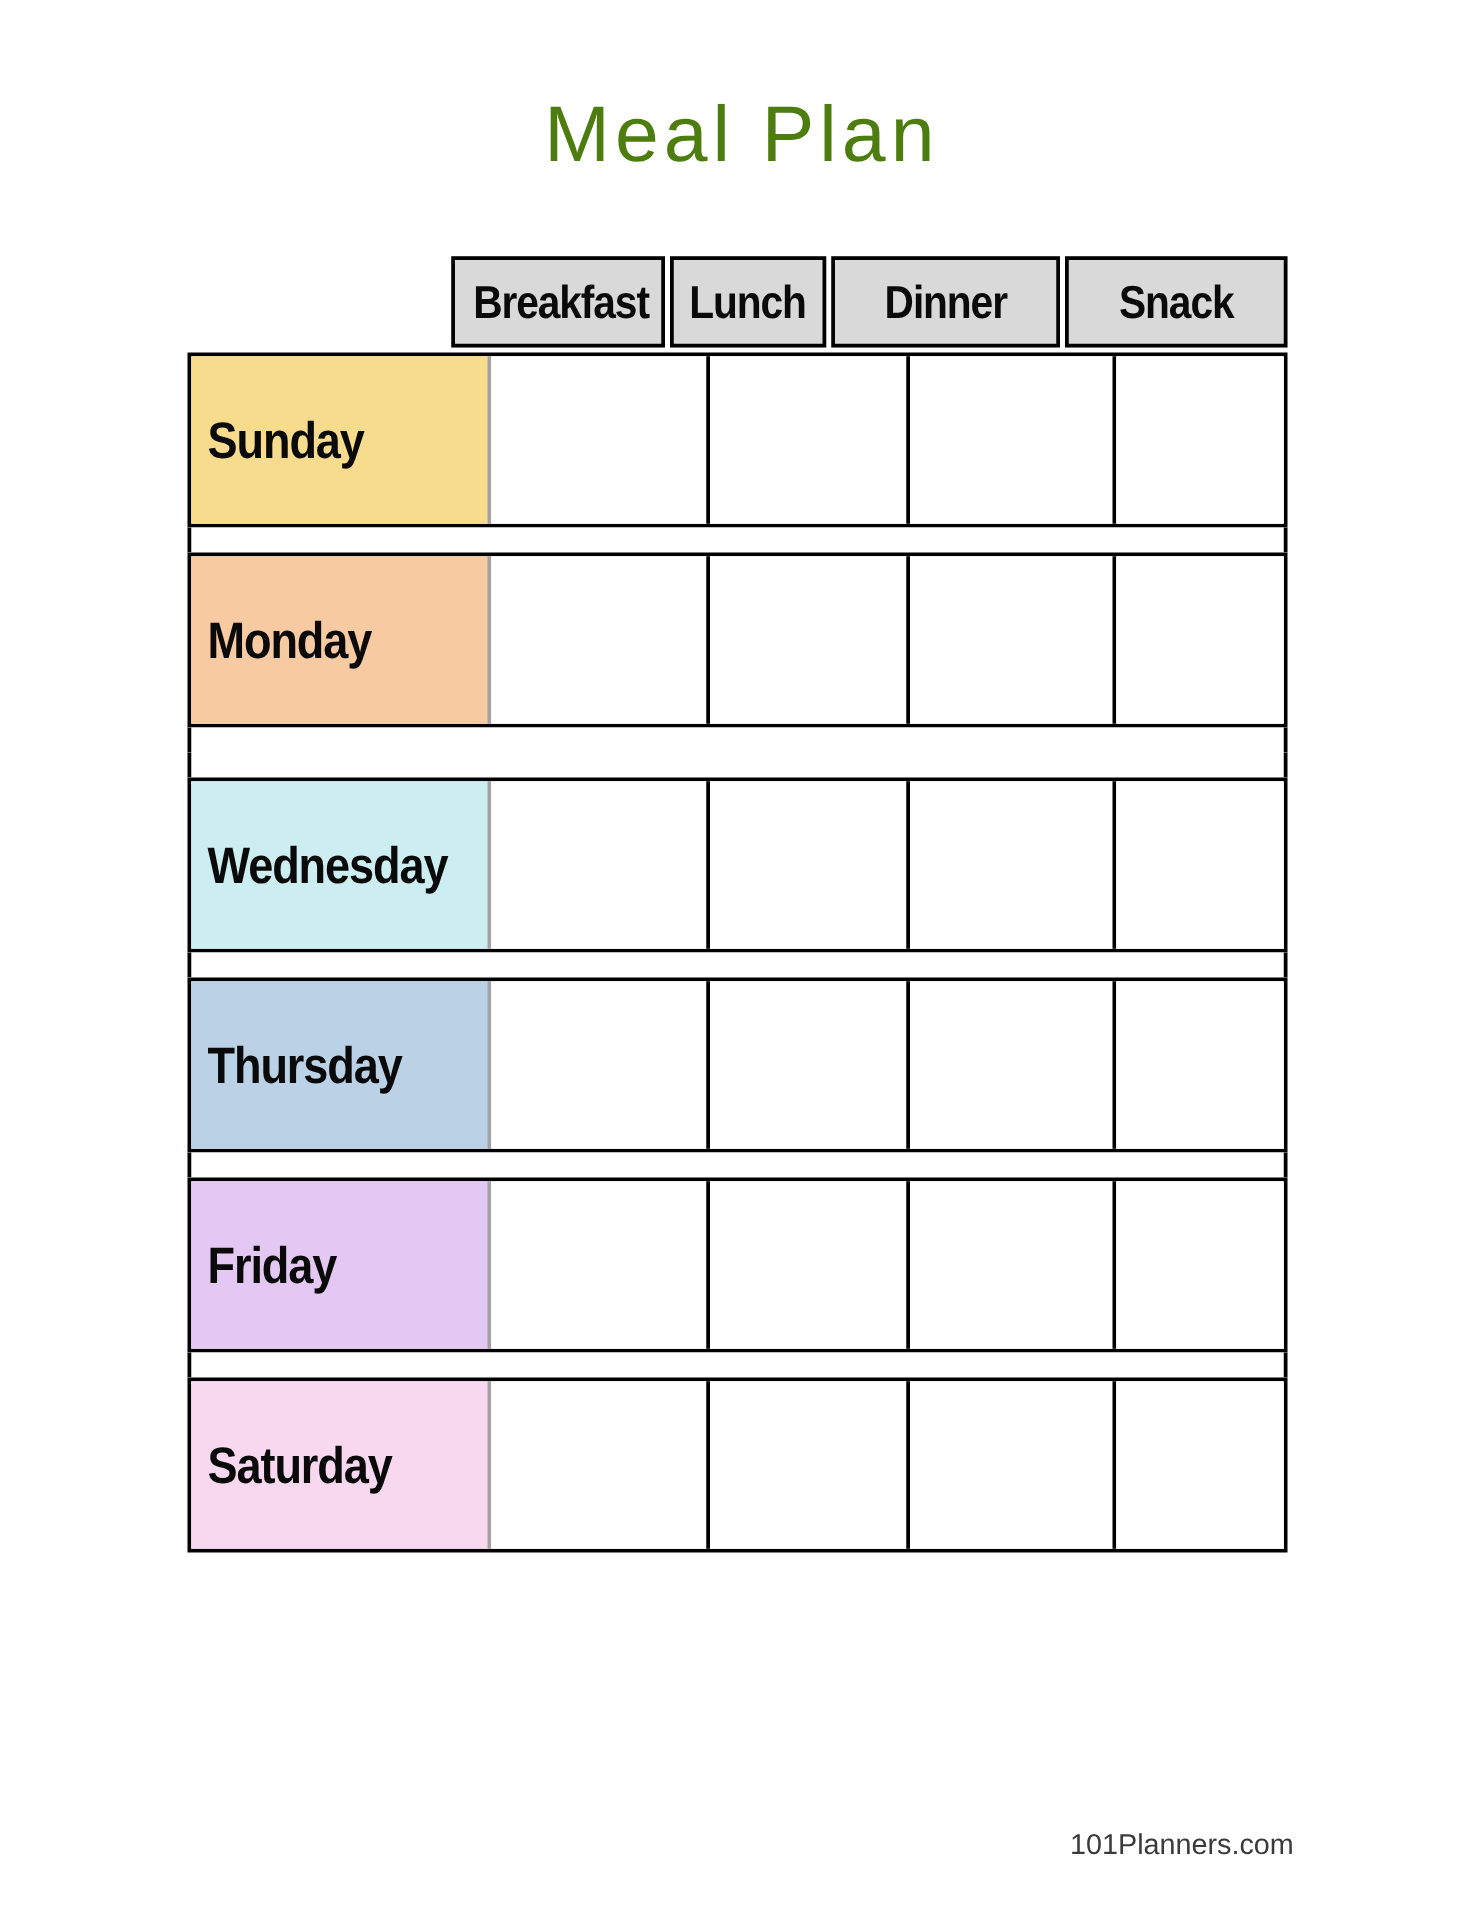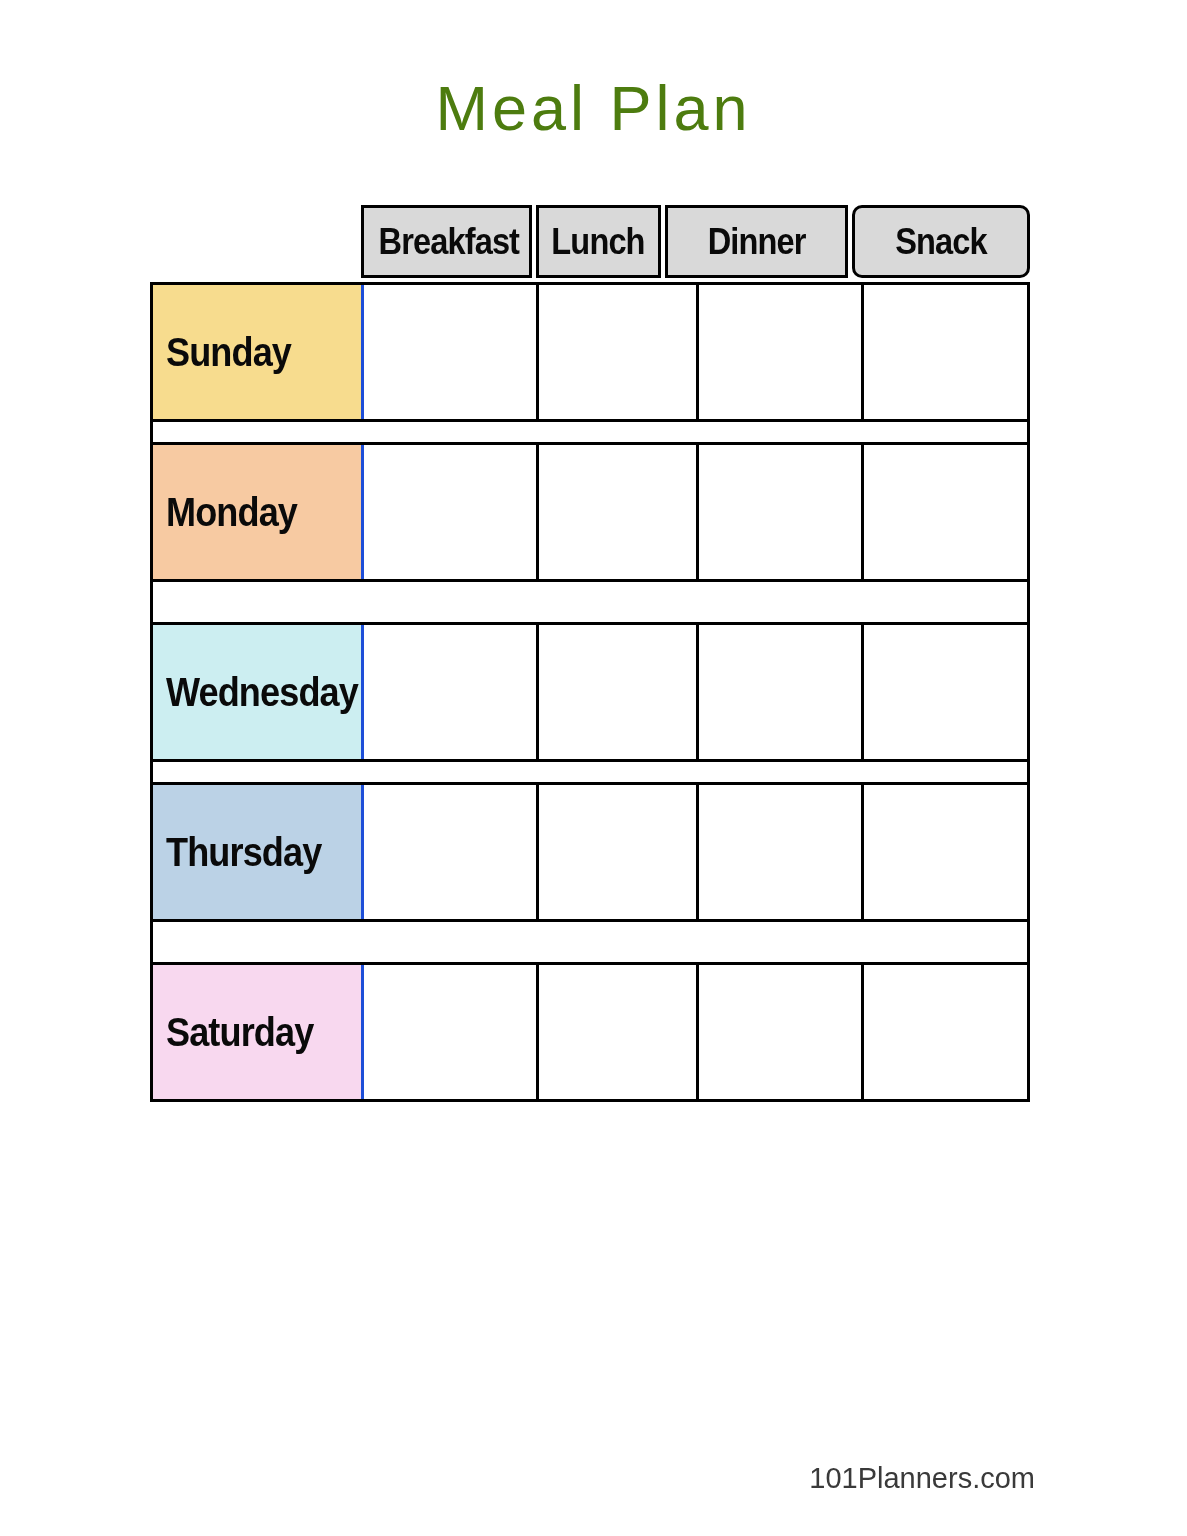--- a/index.html
+++ b/index.html
@@ -41,41 +41,41 @@
     background: #d9d9d9;
     border: 3px solid #000;
     box-sizing: border-box;
     display: flex;
     align-items: center;
     justify-content: center;
   }
   .hc0 { width: 175px; justify-content: flex-end; }
   .hc1 { width: 128px; }
   .hc2 { width: 188px; }
-  .hc3 { width: 182px; border-radius: 10px; }
+  .hc3 { width: 182px; }
   .header-label {
     font-weight: bold;
     font-size: 37px;
     letter-spacing: -1px;
     color: #0a0a0a;
     transform: scaleX(0.88);
     transform-origin: center center;
     white-space: nowrap;
   }
   .day-row {
     display: flex;
     height: 140px;
     border: 3px solid #000;
     box-sizing: border-box;
     background: #fff;
   }
   .day-cell {
-    width: 211px;
-    box-sizing: border-box;
-    border-right: 3px solid #1d4ed8;
+    width: 240px;
+    box-sizing: border-box;
+    border-right: 3px solid #a3a3a3;
     display: flex;
     align-items: center;
     padding-left: 13px;
   }
   .day-label {
     font-weight: bold;
     font-size: 41px;
     letter-spacing: -1px;
     color: #0a0a0a;
     transform: scaleX(0.88);
@@ -95,21 +95,21 @@
     height: 20px;
     box-sizing: border-box;
     border-left: 3px solid #000;
     border-right: 3px solid #000;
     background: #ffffff;
   }
   .footer {
     position: absolute;
     top: 1462px;
     right: 152px;
-    font-size: 29px;
+    font-size: 23px;
     color: #3a3a3a;
     font-family: "Liberation Sans", sans-serif;
   }
 </style>
 </head>
 <body>
 
 <div class="page">
 
   <h1 class="title">Meal Plan</h1>
@@ -164,20 +164,29 @@
         <div class="day-row">
           <div class="day-cell" style="background: rgb(187, 210, 230);">
             <span class="day-label">Thursday</span>
           </div>
           <div class="meal-cell mc0"></div>
           <div class="meal-cell mc1"></div>
           <div class="meal-cell mc2"></div>
           <div class="meal-cell mc3"></div>
         </div>
         <div class="spacer"></div>
+        <div class="day-row">
+          <div class="day-cell" style="background: rgb(228, 200, 244);">
+            <span class="day-label">Friday</span>
+          </div>
+          <div class="meal-cell mc0"></div>
+          <div class="meal-cell mc1"></div>
+          <div class="meal-cell mc2"></div>
+          <div class="meal-cell mc3"></div>
+        </div>
         <div class="spacer"></div>
         <div class="day-row">
           <div class="day-cell" style="background: rgb(248, 216, 239);">
             <span class="day-label">Saturday</span>
           </div>
           <div class="meal-cell mc0"></div>
           <div class="meal-cell mc1"></div>
           <div class="meal-cell mc2"></div>
           <div class="meal-cell mc3"></div>
         </div>

